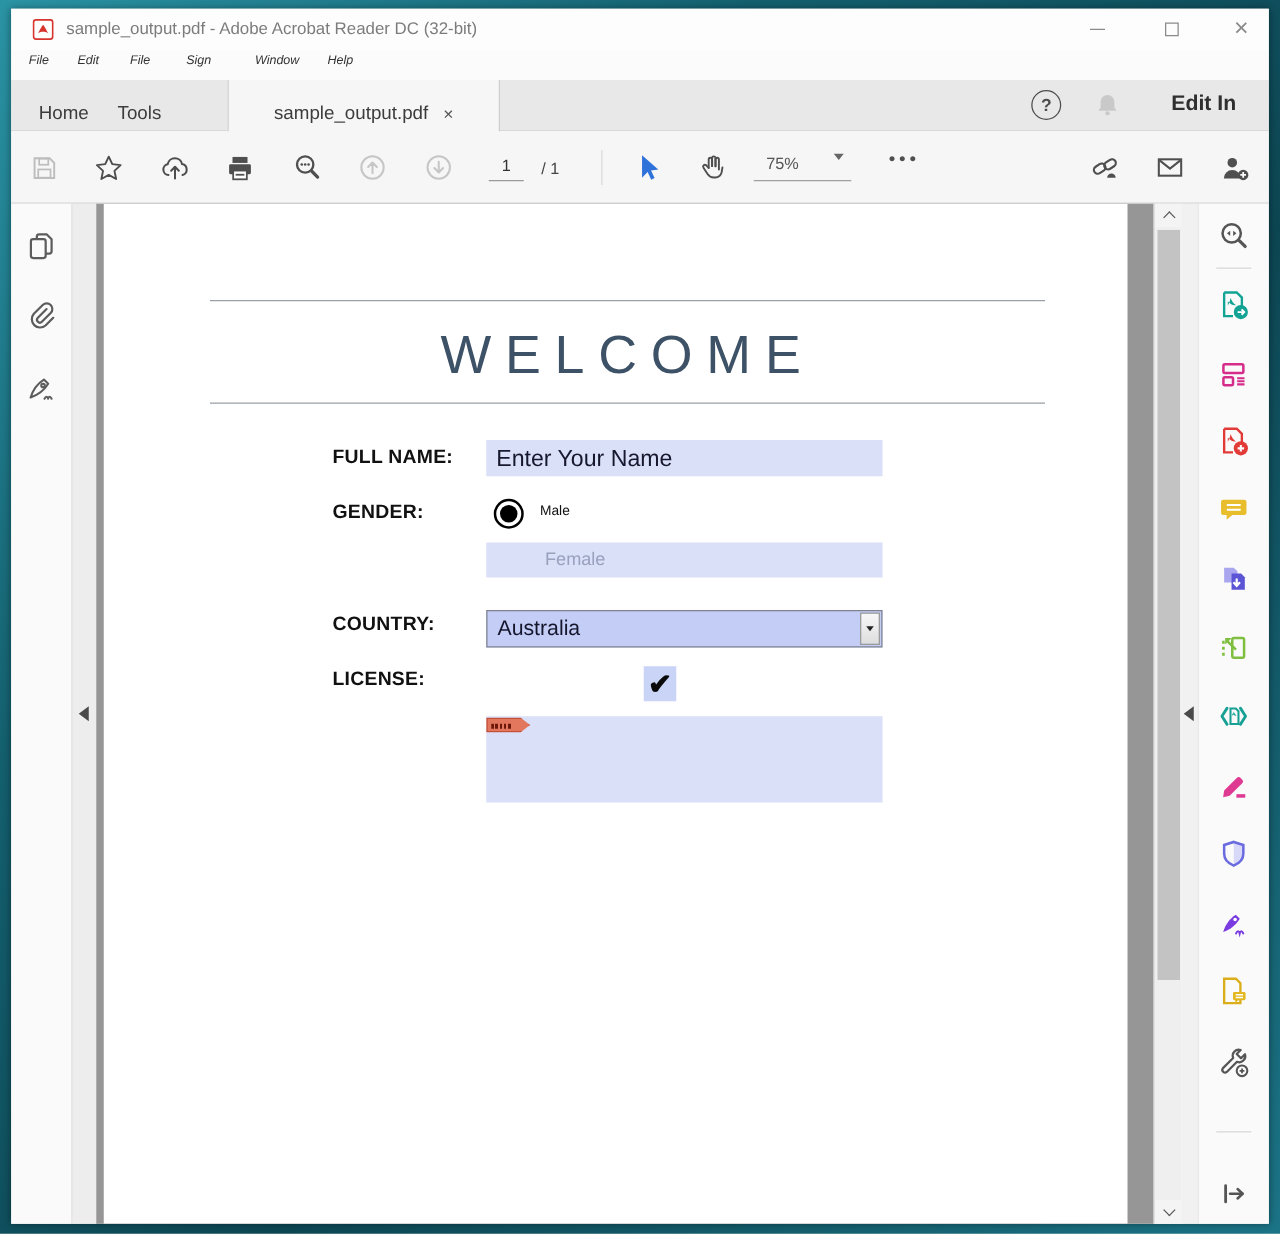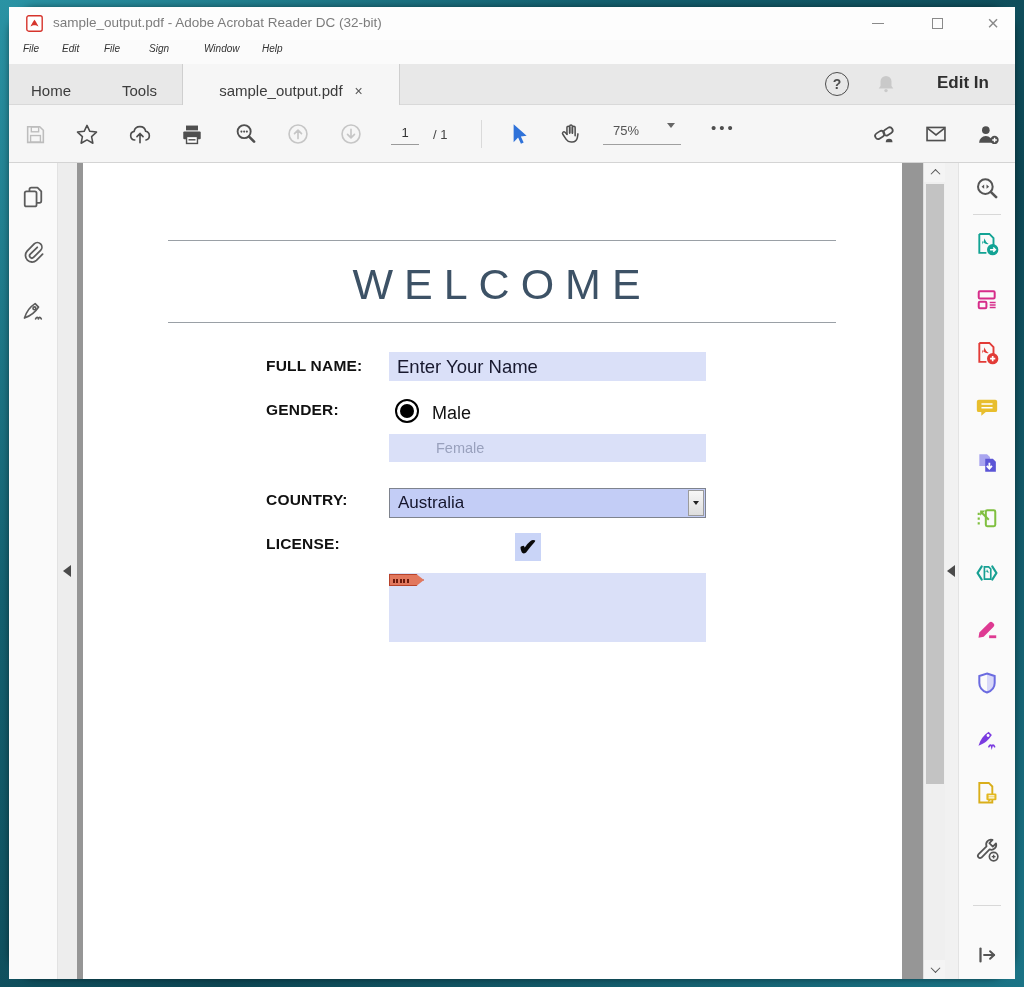--- a/index.html
+++ b/index.html
@@ -1,39 +1,39 @@
 <!DOCTYPE html>
 <html><head>
 <meta charset="utf-8">
 <style>
   * { margin:0; padding:0; box-sizing:border-box; }
   html,body { width:1024px; height:987px; overflow:hidden; }
   body { background:linear-gradient(135deg,#2a93a4 0%,#14606f 30%,#0d4653 60%,#1b7486 100%);
          font-family:"Liberation Sans", sans-serif; }
   .window { position:absolute; left:9px; top:7px; width:1006px; height:972px;
-            background:#fff; display:flex; flex-direction:column; box-shadow:0 0 6px rgba(0,0,0,.45);border-radius:27px; }
+            background:#fff; display:flex; flex-direction:column; box-shadow:0 0 6px rgba(0,0,0,.45); }
 
   
   .titlebar { position:relative; height:33px; background:#fdfdfd; flex:none; }
   .app-icon { position:absolute; left:17px; top:8px; width:17px; height:17px; }
   .title-text { position:absolute; left:44px; top:8px; font-size:13.5px; color:#7c7c7c; }
   .win-btn { position:absolute; top:0; width:34px; height:33px; display:flex; align-items:center; justify-content:center; color:#8a8a8a; }
   .btn-min { left:852px; } .btn-max { left:911px; } .btn-close { left:967px; font-size:20px; }
   .min-glyph { width:12px; border-top:1.6px solid #8a8a8a; display:inline-block; }
   .max-glyph { width:11px; height:11px; border:1.4px solid #8a8a8a; display:inline-block; }
 
   
   .menubar { position:relative; height:24px; background:#fbfbfb; flex:none; font-size:10px; color:#323232;font-style:italic; }
   .menu-item { position:absolute; top:3px; }
   .m0{left:14px} .m1{left:53px} .m2{left:95px} .m3{left:140px} .m4{left:195px} .m5{left:253px}
 
   
   .tabbar { position:relative; height:41px; background:#e8e8e8; flex:none; border-bottom:1px solid #d9d9d9; }
   .tab { position:absolute; top:0; height:53px; display:flex; align-items:center; font-size:15px; color:#3c3c3c; }
-  .tab-home { left:22px; } .tab-tools { left:113px; }
+  .tab-home { left:22px; } .tab-tools { left:85px; }
   .tab-doc { left:173px; width:218px; background:#f6f6f6; border-left:1px solid #cfcfcf; border-right:1px solid #cfcfcf;
              justify-content:center; gap:12px; }
   .tab-close { font-size:14px; color:#555; }
   .help-circle { position:absolute; left:816px; top:8px; width:24px; height:24px; border:1.7px solid #4d4d4d;
                  border-radius:50%; display:flex; align-items:center; justify-content:center;
                  font-size:14px; font-weight:bold; color:#4d4d4d; }
   .bell { position:absolute; left:866px; top:9px; }
   .signin { position:absolute; left:928px; top:9px; font-size:17px; font-weight:600; color:#2f2f2f; }
 
   
@@ -77,21 +77,21 @@
   
   .rule { position:absolute; left:85px; width:668px; border-top:1.6px solid #9aa0a6; }
   .doc-title { position:absolute; left:85px; top:97px; width:668px; text-align:center;
                font-size:43px; color:#3d5266; letter-spacing:11px; font-weight:400; }
   .form-label { position:absolute; left:183px; font-size:15.5px; font-weight:700; color:#111; letter-spacing:.2px; }
   .field { position:absolute; left:306px; width:317px; background:#dae0f8; }
   .name-field { top:189px; height:29px; font-size:18.5px; color:#17182e; line-height:29px; padding-left:8px; }
   .radio-outer { position:absolute; left:312px; top:236px; width:24px; height:24px; border:2px solid #000;
                  border-radius:50%; background:#fff; display:flex; align-items:center; justify-content:center; }
   .radio-dot { width:14px; height:14px; border-radius:50%; background:#000; }
-  .male-label { position:absolute; left:349px; top:240px; font-size:18px; color:#111; }
+  .male-label { position:absolute; left:349px; top:240px; font-size:11px; color:#111; }
   .female-field { top:271px; height:28px; font-size:14.5px; color:#99a1bd; line-height:28px; padding-left:47px; }
   .combo { top:325px; height:30px; background:#c3cdf6; border:1px solid #7e838e; }
   .combo-value { font-size:17px; color:#15162c; line-height:28px; padding-left:8px; }
   .combo-btn { position:absolute; right:1px; top:1px; bottom:1px; width:16px;
                background:linear-gradient(#f7f7f7,#dedede); border:1px solid #9b9b9b;
                display:flex; align-items:center; justify-content:center; }
   .combo-btn .caret { width:0; height:0; border-left:3.5px solid transparent; border-right:3.5px solid transparent; border-top:4px solid #222; }
   .checkbox { position:absolute; left:432px; top:370px; width:26px; height:28px; background:#c9d4f7;
               display:flex; align-items:center; justify-content:center; font-size:23px; font-weight:bold; color:#0a0a0a; }
   .sig-area { top:410px; height:69px; }

